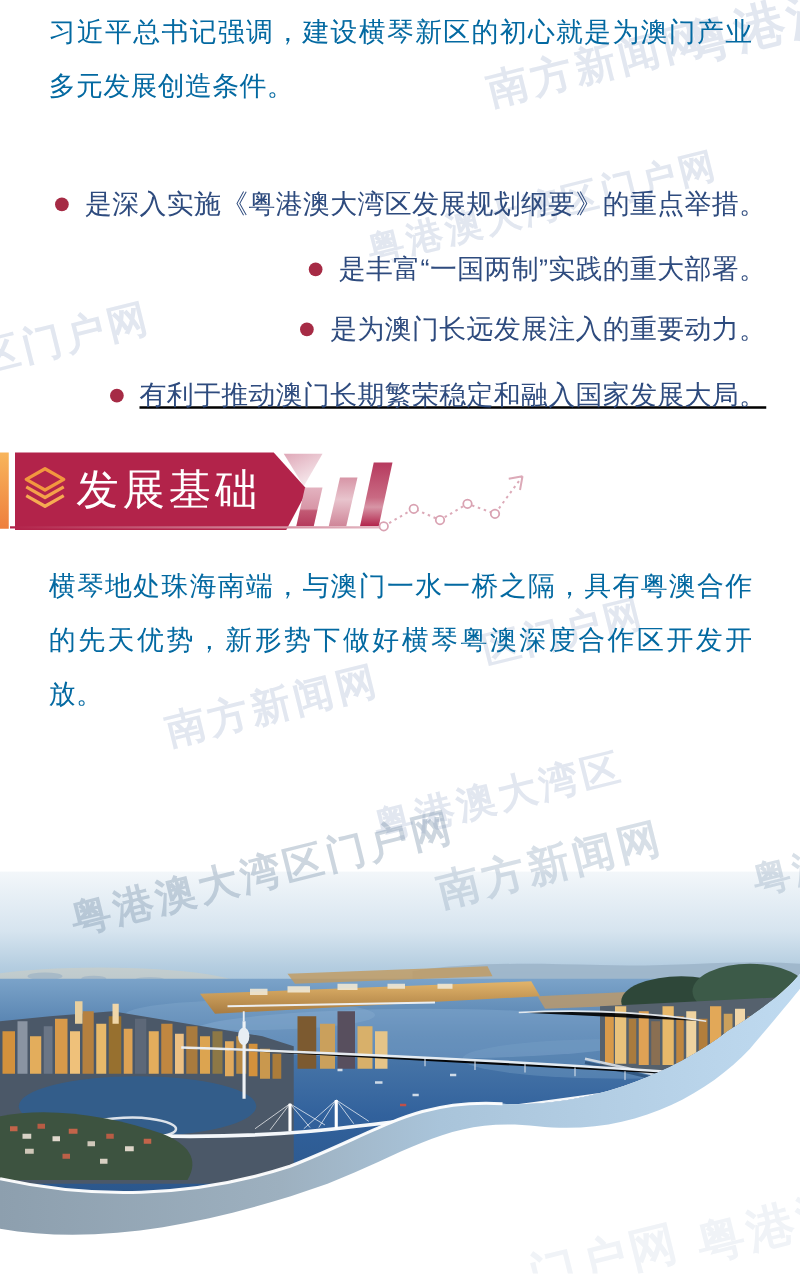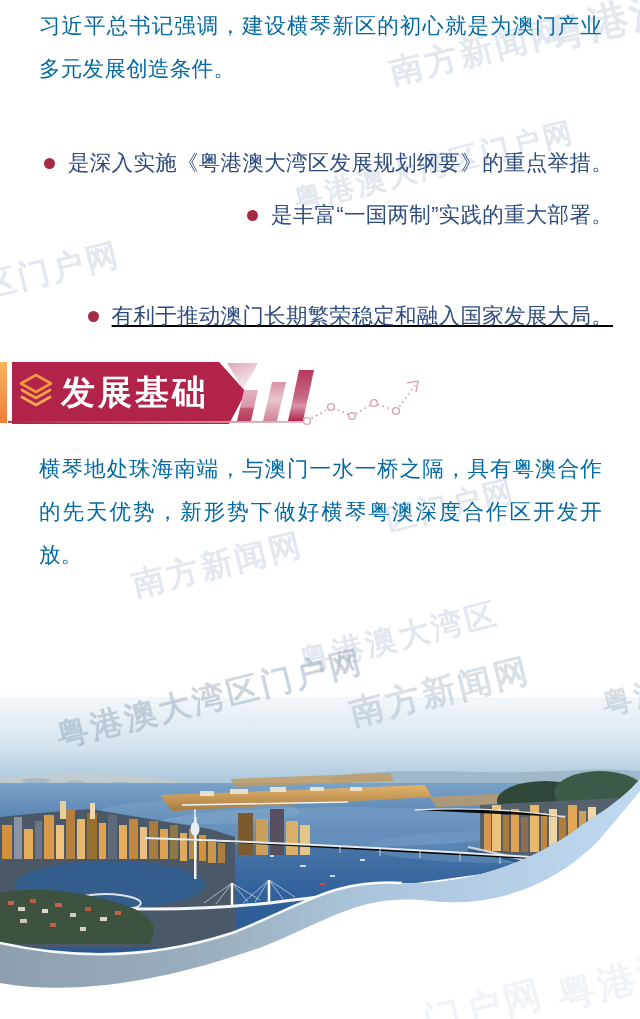--- a/index.html
+++ b/index.html
@@ -25,21 +25,21 @@
   .wm{
     position:absolute;transform:rotate(-14deg);transform-origin:left top;
     color:#e2e7f0;white-space:nowrap;letter-spacing:3px;z-index:1;font-weight:700;
   }
   .wm-photo{color:rgba(150,170,192,0.38);z-index:3;}
   .wm-photo-dark{color:rgba(108,134,162,0.34);z-index:3;}
   .wm-faint{color:#f0f3f7;}
   #banner-art{position:absolute;left:0;top:355px;z-index:2;}
   #banner-title{
     position:absolute;left:61px;top:373px;z-index:3;
-    font-size:34px;font-weight:700;color:#ffffff;letter-spacing:3px;line-height:38px;
+    font-size:34px;font-weight:400;color:#ffffff;letter-spacing:3px;line-height:38px;
   }
   #hero{position:absolute;left:0;top:697px;z-index:2;}
 </style>
 </head>
 <body>
 
 <div id="page">
 
   <div class="wm" style="left:540px;top:10px;font-size:40px;">粤港澳</div>
   <div class="wm" style="left:385px;top:52px;font-size:33px;">南方新闻网</div>
@@ -56,20 +56,24 @@
 
   <p class="para" style="top:5px;">习近平总书记强调，建设横琴新区的初心就是为澳门产业多元发展创造条件。</p>
 
   <div class="bullet-row" style="top:150px;">
     <span class="dot"></span>
     <span class="bullet-text">是深入实施《粤港澳大湾区发展规划纲要》的重点举措。</span>
   </div>
   <div class="bullet-row" style="top:202px;">
     <span class="dot"></span>
     <span class="bullet-text">是丰富“一国两制”实践的重大部署。</span>
+  </div>
+  <div class="bullet-row" style="top:250px;">
+    <span class="dot"></span>
+    <span class="bullet-text">是为澳门长远发展注入的重要动力。</span>
   </div>
   <div class="bullet-row" style="top:303px;text-decoration:underline;">
     <span class="dot"></span>
     <span class="bullet-text">有利于推动澳门长期繁荣稳定和融入国家发展大局。</span>
   </div>
 
   <svg id="banner-art" width="440" height="80" viewBox="0 0 440 80">
     <defs>
       <linearGradient id="g-orange" x1="0" y1="0" x2="0" y2="1">
         <stop offset="0" stop-color="#f8b55c"></stop>

